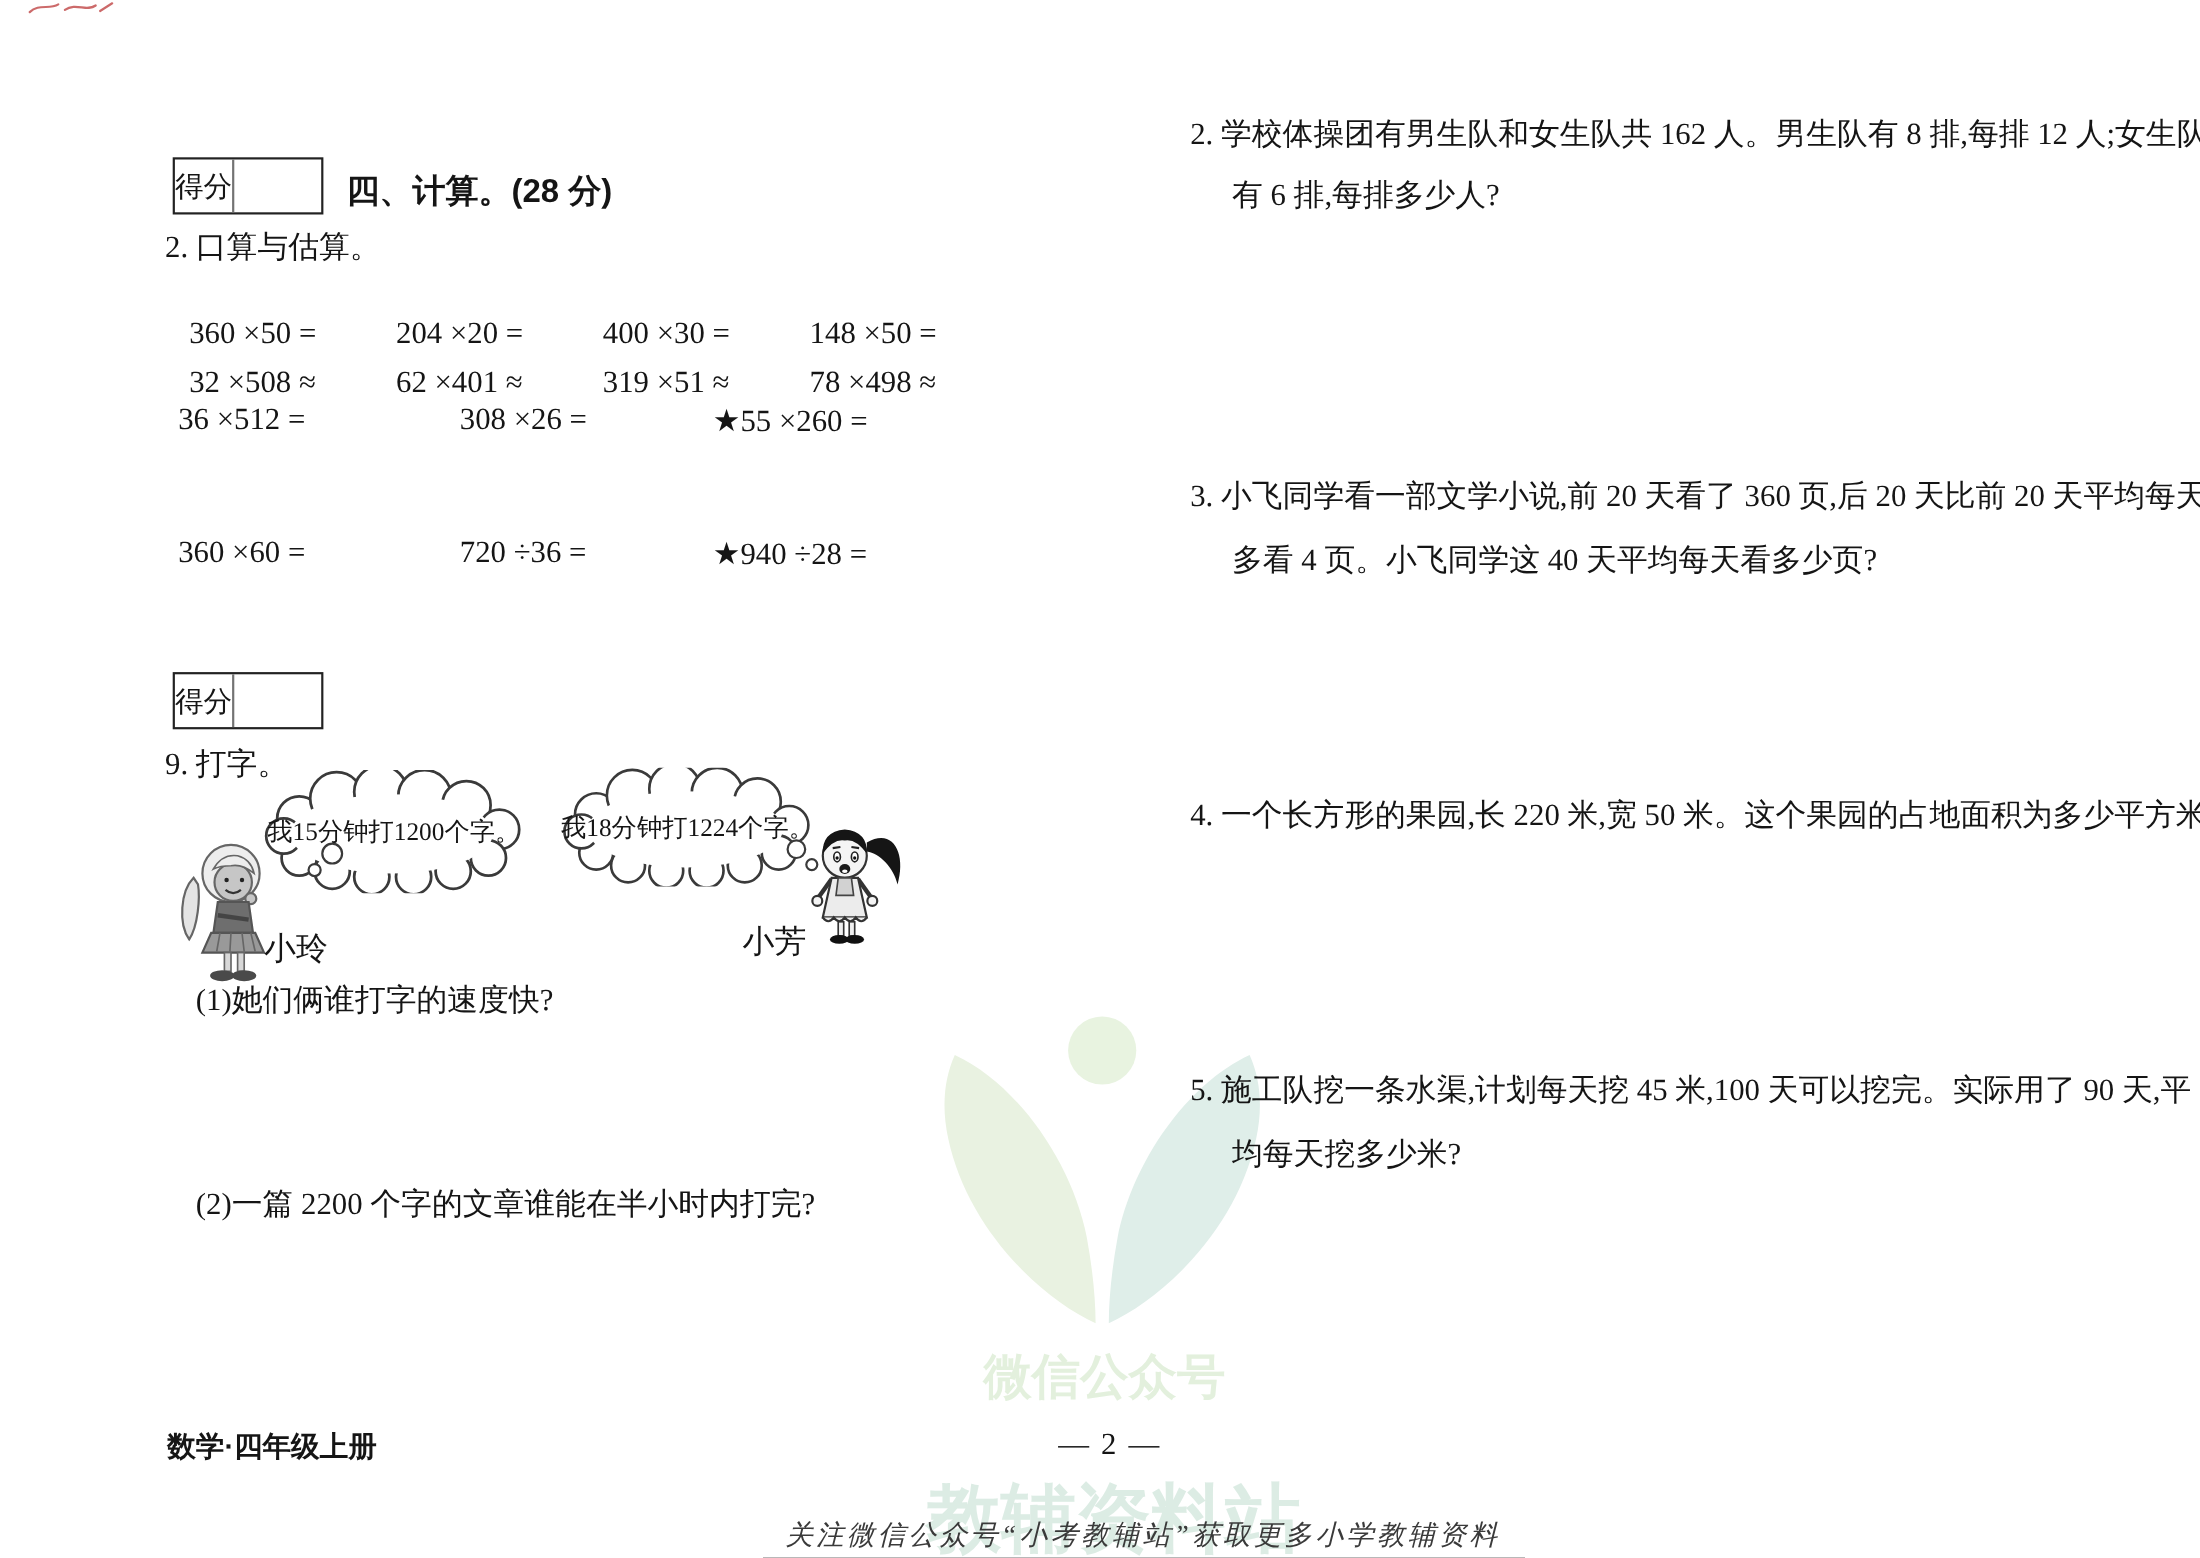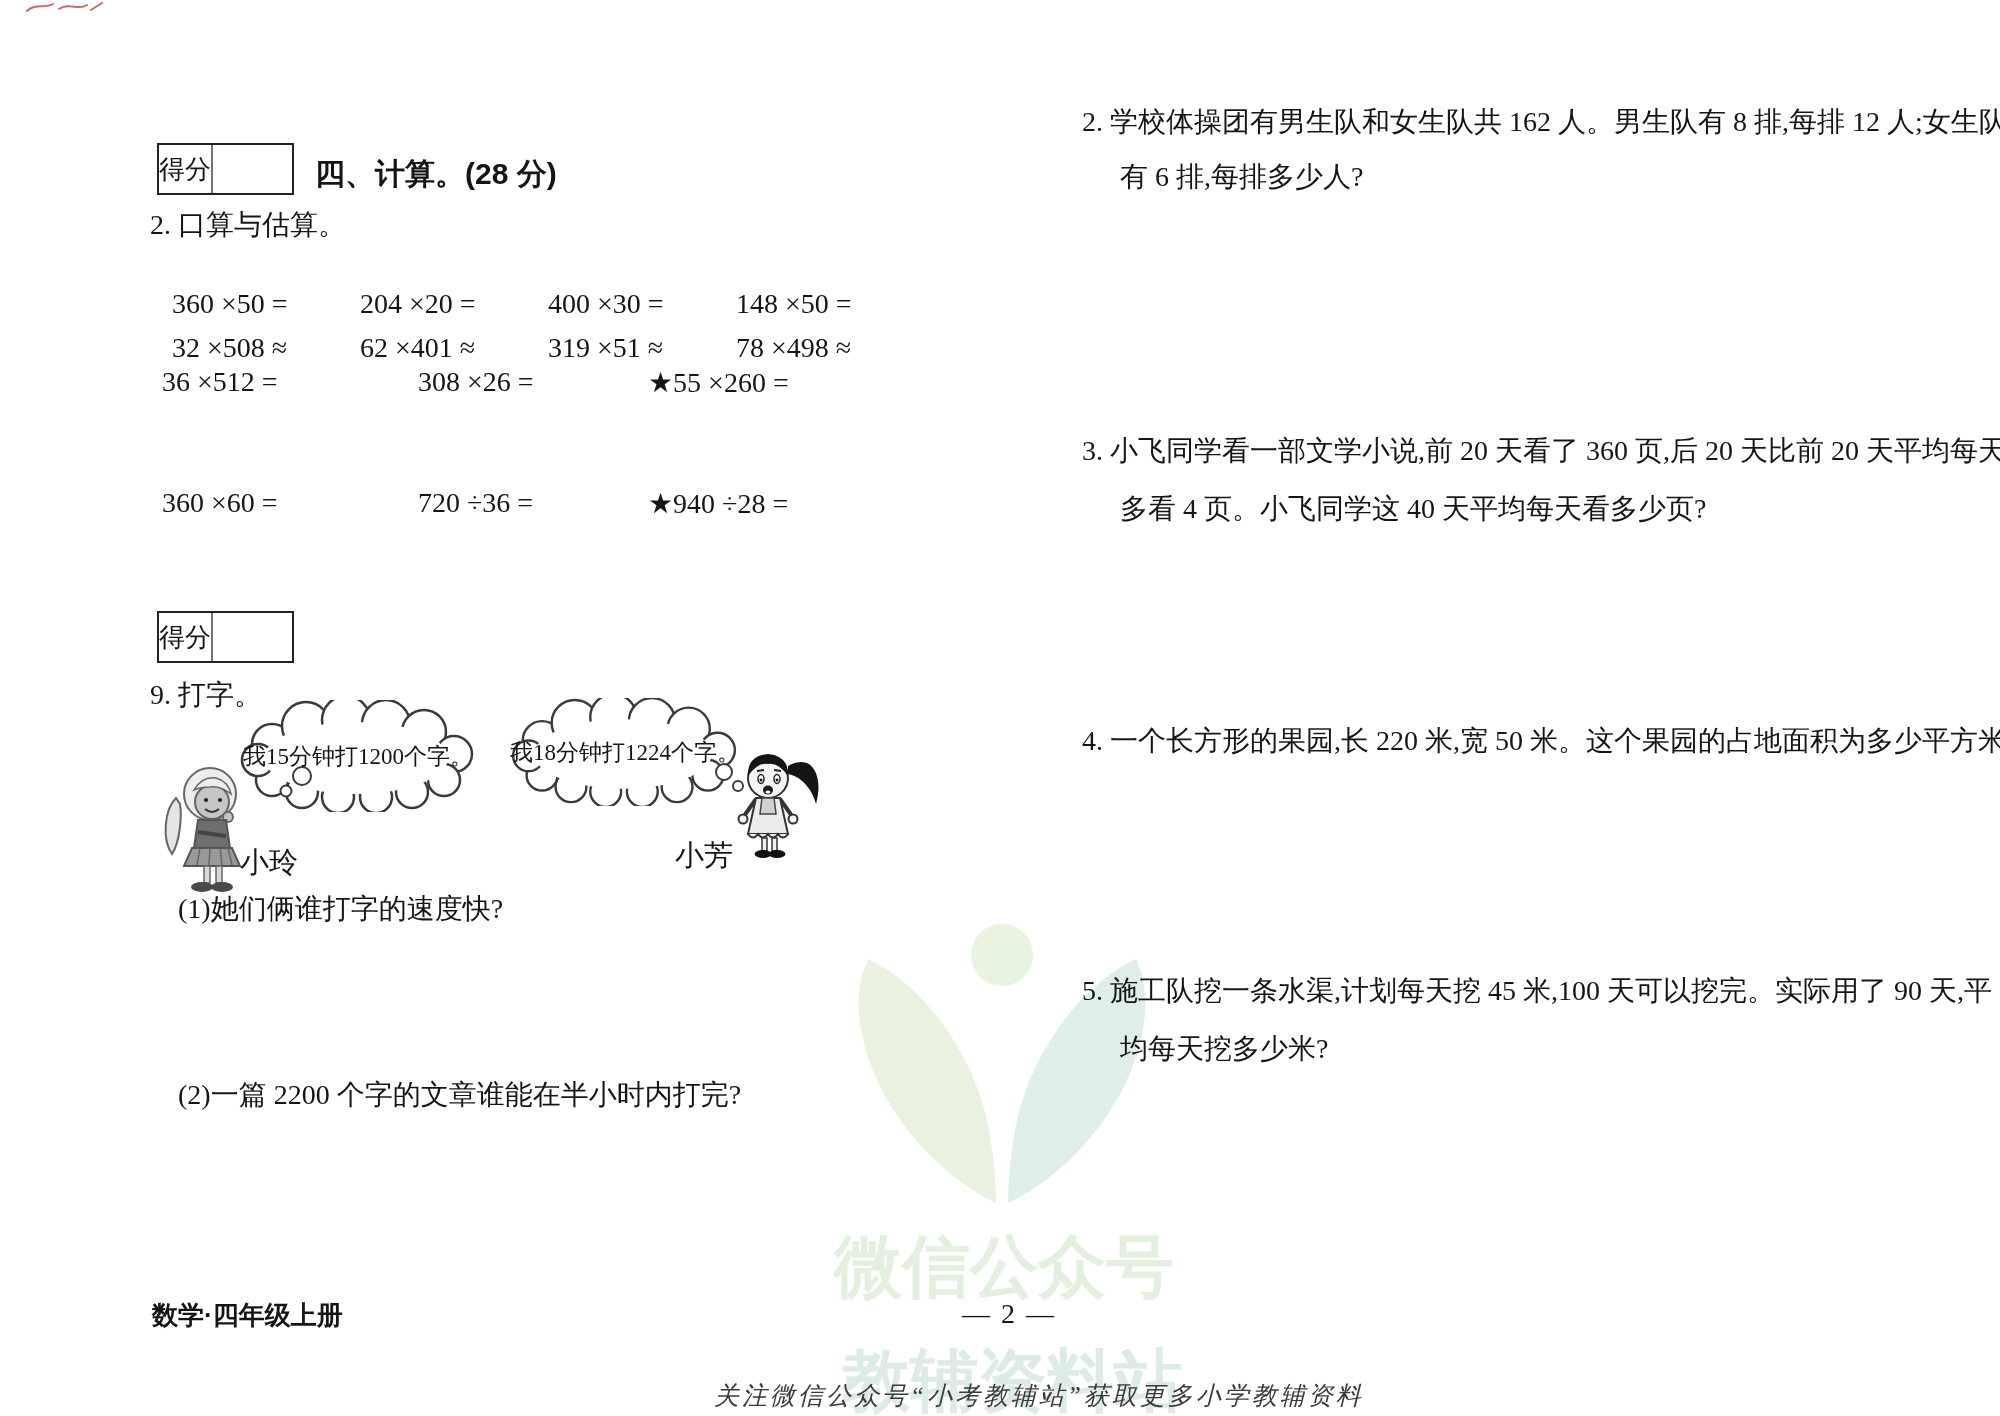--- a/index.html
+++ b/index.html
@@ -8,21 +8,21 @@
     overflow:hidden;color:#151515;
     font-family:"Liberation Serif","DejaVu Serif",serif;
   }
   .abs{position:absolute;}
   .nowrap{white-space:nowrap;}
 
   
   .wm-logo{left:828px;top:915px;z-index:0;}
   .wm-line{z-index:0;font-family:"Liberation Sans","DejaVu Sans",sans-serif;
            font-weight:bold;text-align:center;white-space:nowrap;}
-  .wm-line1{left:828px;top:1222px;width:352px;font-size:68px;color:#e3f0dd;}
+  .wm-line1{left:828px;top:1222px;width:352px;font-size:44px;color:#e3f0dd;}
   .wm-line2{left:822px;top:1336px;width:380px;font-size:68px;color:#dcece4;}
 
   
   .layer{position:absolute;inset:0;z-index:1;}
 
   
   .score-box{width:133px;height:48px;border:2px solid #222;display:flex;}
   .score-box .lbl{width:52px;border-right:2px solid #737373;display:flex;
                   align-items:center;justify-content:center;font-size:26px;}
   .score-box .blank{flex:1;}

